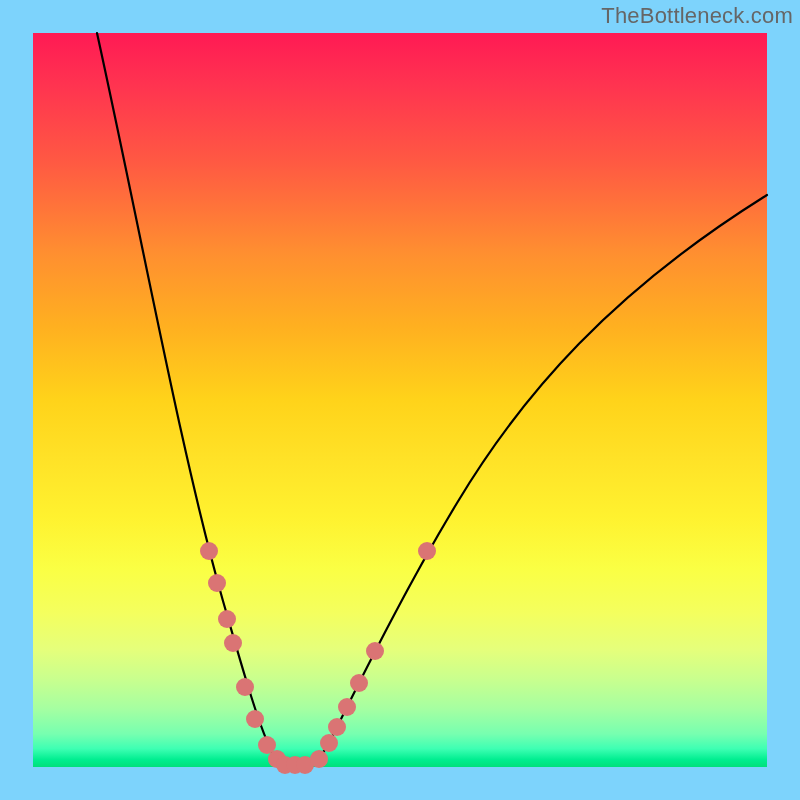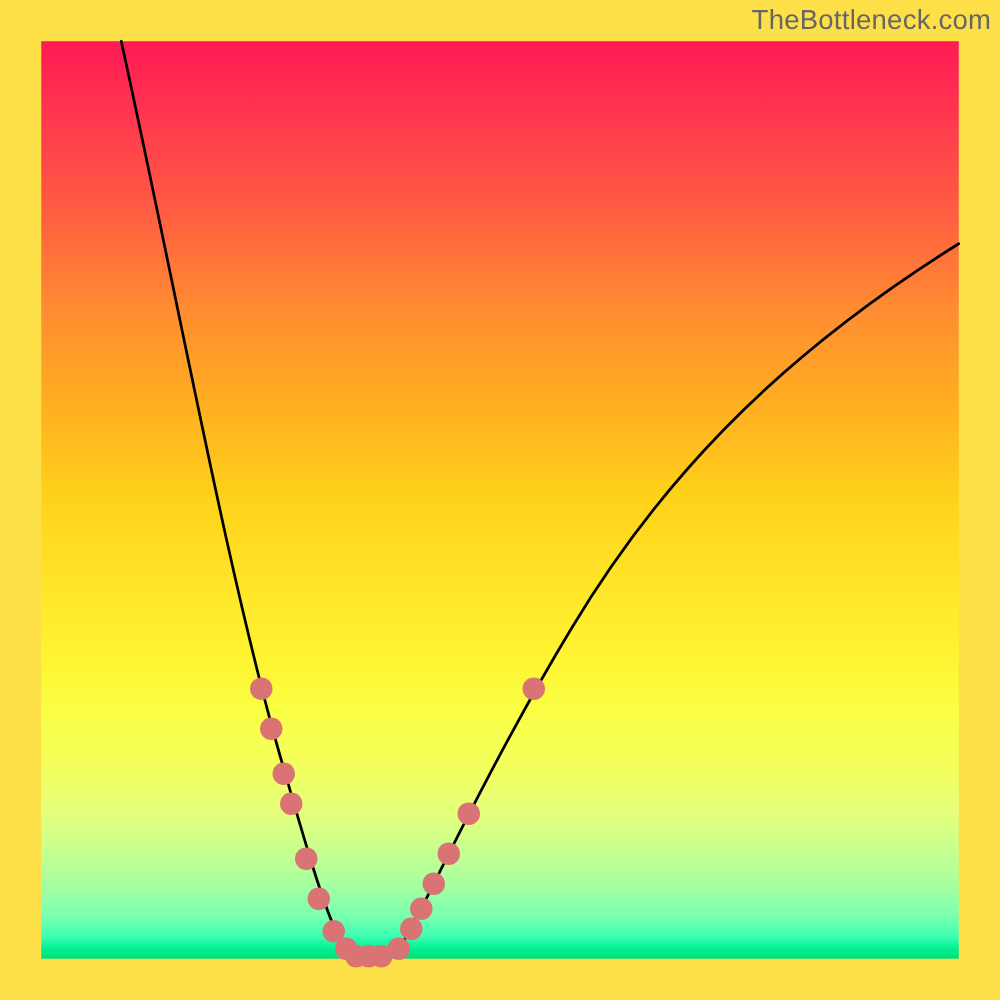--- a/index.html
+++ b/index.html
@@ -10,21 +10,21 @@
     overflow: hidden;
     background: #000;
     font-family: Arial, Helvetica, sans-serif;
   }
   .frame {
     position: absolute;
     left: 0;
     top: 0;
     width: 800px;
     height: 800px;
-    background: #fde047;
+    background: #7dd3fc;
   }
   .plot-area {
     position: absolute;
     left: 33px;
     top: 33px;
     width: 734px;
     height: 734px;
     
     background: linear-gradient(
       to bottom,

